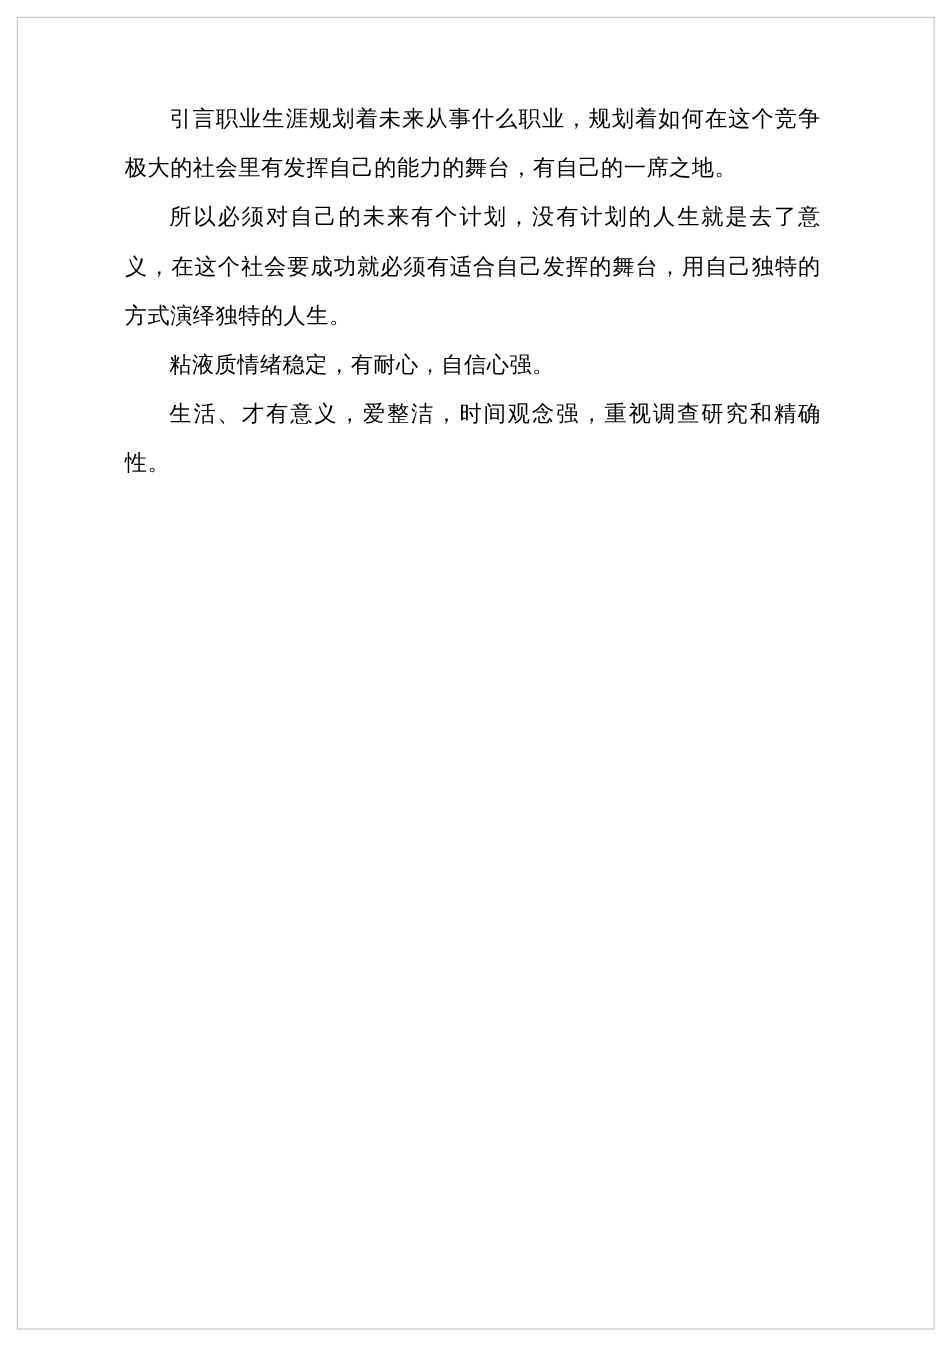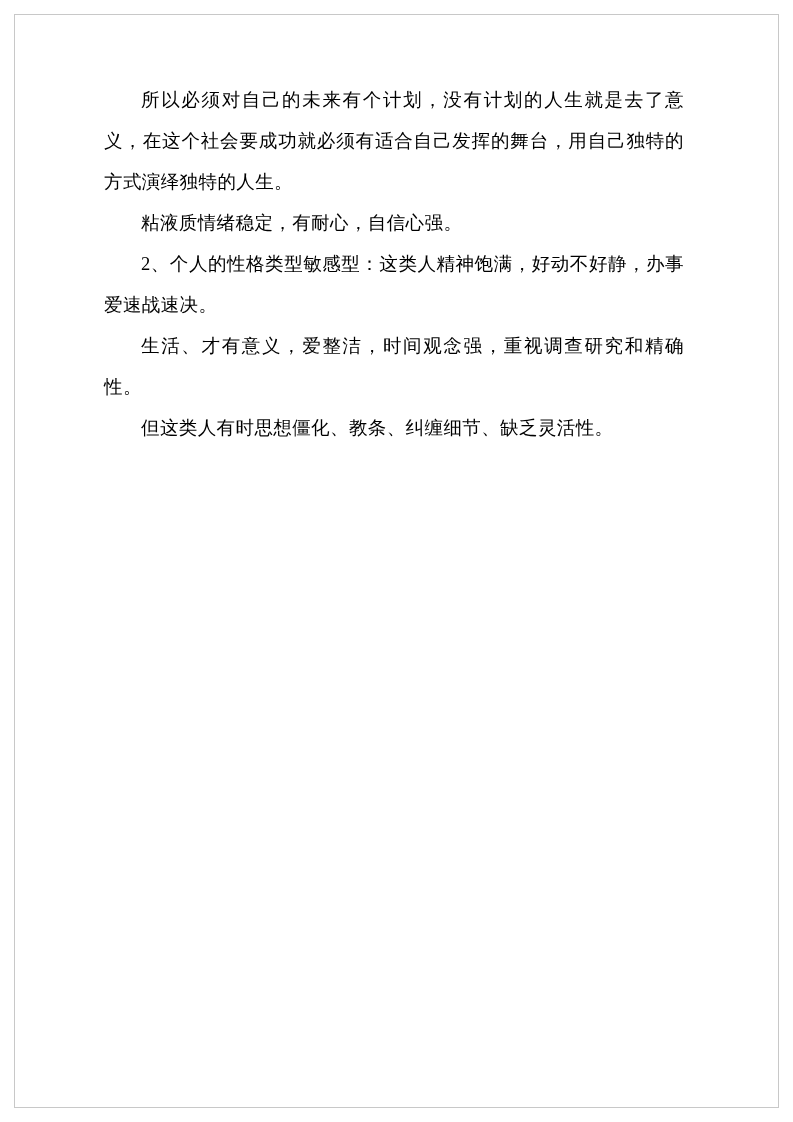--- a/index.html
+++ b/index.html
@@ -49,19 +49,18 @@
     letter-spacing: 0.4px;
     word-break: break-all;
   }
 </style>
 </head>
 <body>
 
 <div class="page">
   <div class="page-border"></div>
   <div class="content">
+    <p class="para">引言职业生涯规划着未来从事什么职业，规划着如何在这个竞争极大的社会里有发挥自己的能力的舞台，有自己的一席之地。</p>
     <p class="para">所以必须对自己的未来有个计划，没有计划的人生就是去了意义，在这个社会要成功就必须有适合自己发挥的舞台，用自己独特的方式演绎独特的人生。</p>
     <p class="para">粘液质情绪稳定，有耐心，自信心强。</p>
-    <p class="para">2、个人的性格类型敏感型：这类人精神饱满，好动不好静，办事爱速战速决。</p>
     <p class="para">生活、才有意义，爱整洁，时间观念强，重视调查研究和精确性。</p>
-    <p class="para">但这类人有时思想僵化、教条、纠缠细节、缺乏灵活性。</p>
   </div>
 </div>
 
 </body></html>

